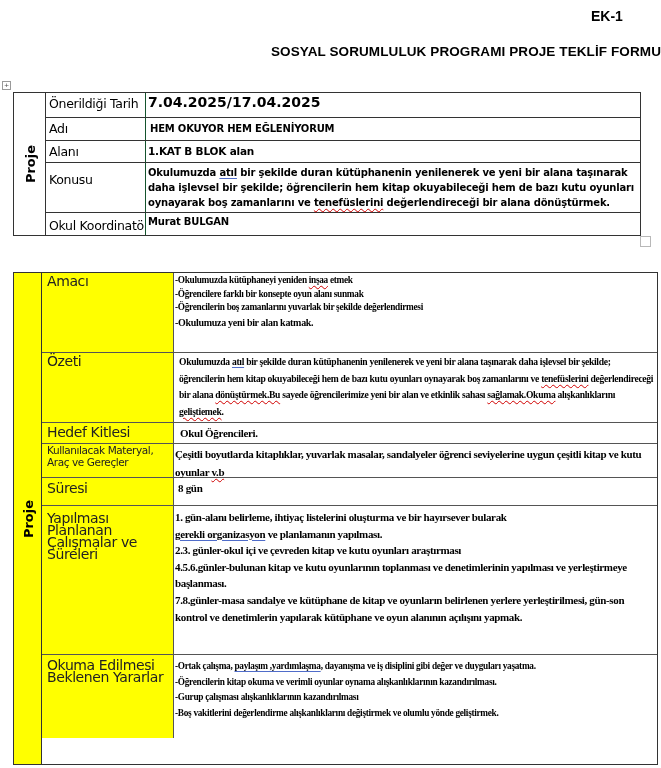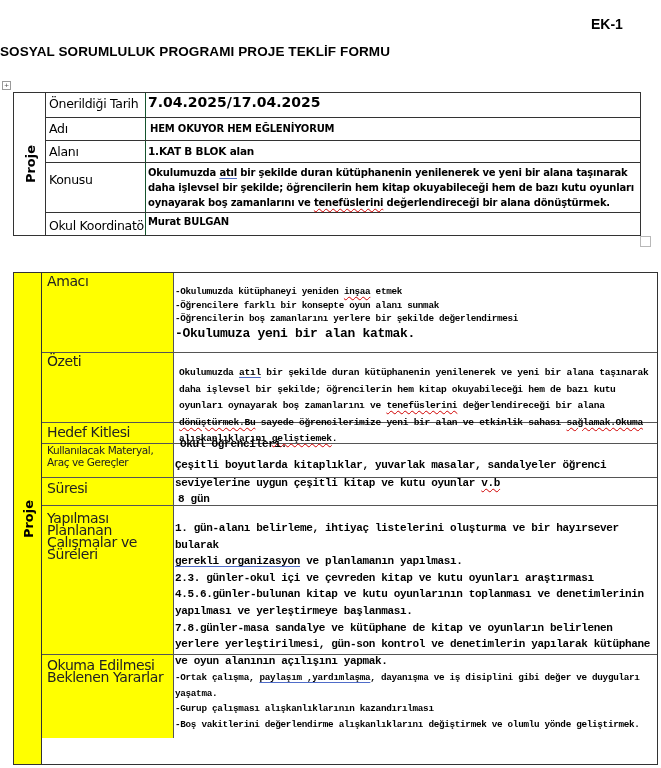--- a/index.html
+++ b/index.html
@@ -1,20 +1,20 @@
 <!DOCTYPE html>
 <html><head>
   <meta charset="utf-8">
   <style>
     * { box-sizing: border-box; margin: 0; padding: 0; }
     html, body { width: 661px; height: 768px; background: #ffffff; overflow: hidden; }
     body { position: relative; font-family: "Liberation Sans", sans-serif; color: #000; }
 
-    .ek { position: absolute; left: 591px; top: 16px; font-family: "Liberation Sans", sans-serif; font-weight: bold; font-size: 14px; }
-    .title { position: absolute; left: 0; width: 661px; top: 44px; text-align: left; font-family: "Liberation Sans", sans-serif; font-weight: bold; font-size: 13.5px; letter-spacing: 0.1px; }
+    .ek { position: absolute; left: 591px; top: 8px; font-family: "Liberation Sans", sans-serif; font-weight: bold; font-size: 14px; }
+    .title { position: absolute; left: 0; width: 661px; top: 44px; text-align: right; font-family: "Liberation Sans", sans-serif; font-weight: bold; font-size: 13.5px; letter-spacing: 0.1px; }
 
     .move-handle { position: absolute; left: 2px; top: 81px; width: 9px; height: 9px; border: 1px solid #9a9a9a; background: #fff; font-size: 8px; line-height: 7px; text-align: center; color: #555; }
     .resize-handle { position: absolute; left: 640px; top: 236px; width: 11px; height: 11px; border: 1px solid #b8b8b8; background: #fff; }
 
     
     .t1 { position: absolute; left: 13px; top: 92px; width: 628px; border: 1px solid #333; }
     .t1 .proje-col { position: absolute; left: 0; top: 0; width: 32px; height: 100%; border-right: 1px solid #333; }
     .vert { position: absolute; left: 50%; top: 50%; transform: translate(-50%, -50%) rotate(-90deg); font-family: "DejaVu Sans", sans-serif; font-weight: bold; font-size: 13px; white-space: nowrap; }
     .t1 .row { position: relative; margin-left: 32px; display: flex; border-bottom: 1px solid #333; }
     .t1 .row:last-child { border-bottom: none; }
@@ -23,25 +23,25 @@
     .t1 .val.big { font-size: 14px; padding-top: 1px; letter-spacing: 0; }
     .t1 .val.wrap { line-height: 15px; font-size: 10px; }
 
     
     .t2 { position: absolute; left: 13px; top: 272px; width: 645px; height: 493px; border: 1px solid #333; }
     .t2 .proje-col { position: absolute; left: 0; top: 0; width: 28px; height: 100%; background: #ffff00; border-right: 1px solid #333; }
     .t2 .rows { position: absolute; left: 28px; top: 0; right: 0; }
     .t2 .row { display: flex; border-bottom: 1px solid #555; }
     .t2 .row:last-child { border-bottom: none; }
     .t2 .lab { width: 132px; background: #ffff00; border-right: 1px solid #555; padding: 2px 0 0 5px; font-family: "DejaVu Sans", sans-serif; font-size: 14px; letter-spacing: -0.4px; line-height: 12px; color: #222; }
-    .t2 .val { flex: 1; padding: 1px 2px 0 2px; font-family: Liberation Mono, monospace; font-weight: bold; letter-spacing: -0.3px; margin-top: 11px; }
+    .t2 .val { flex: 1; padding: 1px 2px 0 2px; font-family: Liberation Serif, serif; font-weight: bold; letter-spacing: -0.3px; }
     .t2 .val.small { font-size: 9.3px; line-height: 13.5px; }
     .t2 .val.medium { font-size: 11px; line-height: 16px; }
     .t2 .val.ozet { font-size: 9.6px; line-height: 16.5px; padding-left: 5px; }
-    .t2 .big-line { font-size: 13px; line-height: 15px; }
+    .t2 .big-line { font-size: 10px; line-height: 15px; }
 
     .ul-red { text-decoration: underline wavy #d00000; text-decoration-thickness: 1px; text-underline-offset: 2px; }
     .ul-blue { text-decoration: underline; text-decoration-color: #4f6cc9; text-underline-offset: 2px; }
     .nobold { font-weight: normal; }
   </style>
 </head>
 <body>
 
 <div class="ek">EK-1</div>
 <div class="title">SOSYAL SORUMLULUK PROGRAMI PROJE TEKLİF FORMU</div>
@@ -80,21 +80,21 @@
   <div class="proje-col">
     <span class="vert" style="top:50%">Proje</span>
   </div>
   <div class="rows">
 
     <div class="row" style="height:80px">
       <div class="lab">Amacı</div>
       <div class="val small" style="padding-left:1px">
         <div>-Okulumuzda kütüphaneyi yeniden <span class="ul-red">inşaa</span> etmek</div>
         <div>-Öğrencilere farklı bir konsepte oyun alanı sunmak</div>
-        <div>-Öğrencilerin boş zamanlarını yerlere bir şekilde değerlendirmesi</div>
+        <div>-Öğrencilerin boş zamanlarını yuvarlak bir şekilde değerlendirmesi</div>
         <div class="big-line">-Okulumuza yeni bir alan katmak.</div>
       </div>
     </div>
 
     <div class="row" style="height:70px">
       <div class="lab">Özeti</div>
       <div class="val ozet"><span>Okulumuzda </span><span class="ul-blue">atıl</span><span> bir şekilde duran kütüphanenin yenilenerek ve yeni bir alana taşınarak daha işlevsel bir şekilde; öğrencilerin hem kitap okuyabileceği hem de bazı kutu oyunları oynayarak boş zamanlarını ve </span><span class="ul-red">tenefüslerini</span><span> değerlendireceği bir alana </span><span class="ul-red">dönüştürmek.Bu</span><span> sayede öğrencilerimize yeni bir alan ve etkinlik sahası </span><span class="ul-red">sağlamak.Okuma</span><span> alışkanlıklarını </span><span class="ul-red">geliştiemek</span><span>.</span></div>
     </div>
 
     <div class="row" style="height:21px">
@@ -121,18 +121,19 @@
         <div>2.3. günler-okul içi ve çevreden kitap ve kutu oyunları araştırması</div>
         <div>4.5.6.günler-bulunan kitap ve kutu oyunlarının toplanması ve denetimlerinin yapılması ve yerleştirmeye başlanması.</div>
         <div>7.8.günler-masa sandalye ve kütüphane de kitap ve oyunların belirlenen yerlere yerleştirilmesi, gün-son kontrol ve denetimlerin yapılarak kütüphane ve oyun alanının açılışını yapmak.</div>
       </div>
     </div>
 
     <div class="row" style="height:83px">
       <div class="lab" style="padding-top:4px">Okuma Edilmesi Beklenen Yararlar</div>
       <div class="val small" style="padding-left:1px; padding-top:4px; line-height:15.5px">
         <div><span>-Ortak çalışma, </span><span class="ul-blue">paylaşım ,yardımlaşma</span><span>, dayanışma ve iş disiplini gibi değer ve duyguları yaşatma.</span></div>
+        <div>-Öğrencilerin kitap okuma ve verimli oyunlar oynama alışkanlıklarının kazandırılması.</div>
         <div>-Gurup çalışması alışkanlıklarının kazandırılması</div>
         <div>-Boş vakitlerini değerlendirme alışkanlıklarını değiştirmek ve olumlu yönde geliştirmek.</div>
       </div>
     </div>
   </div>
 </div>
 
 </body></html>

